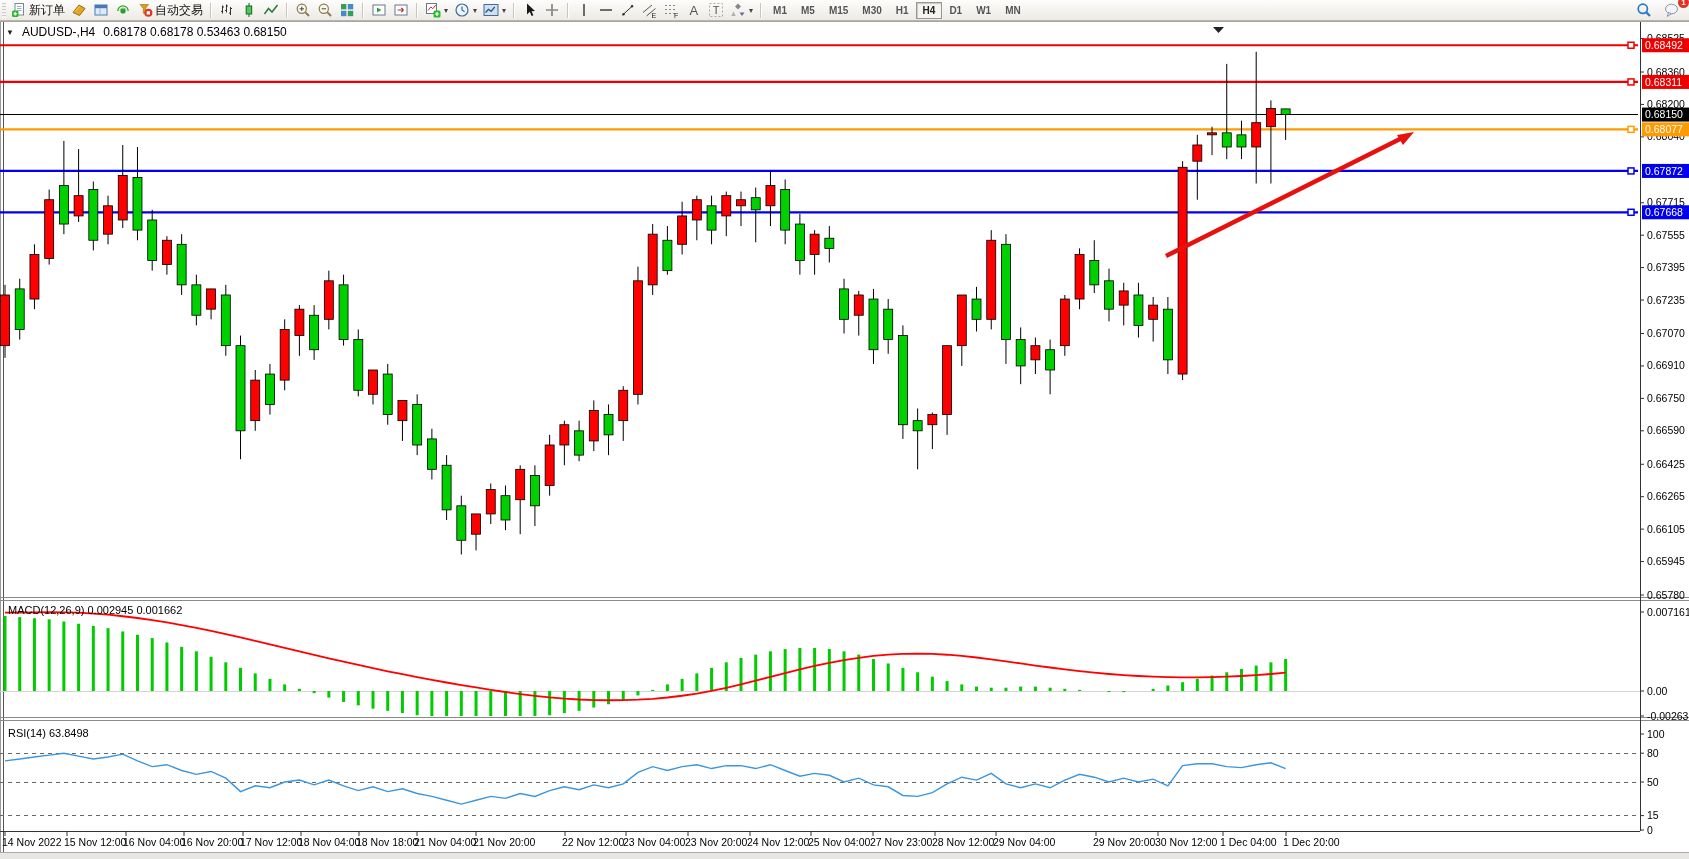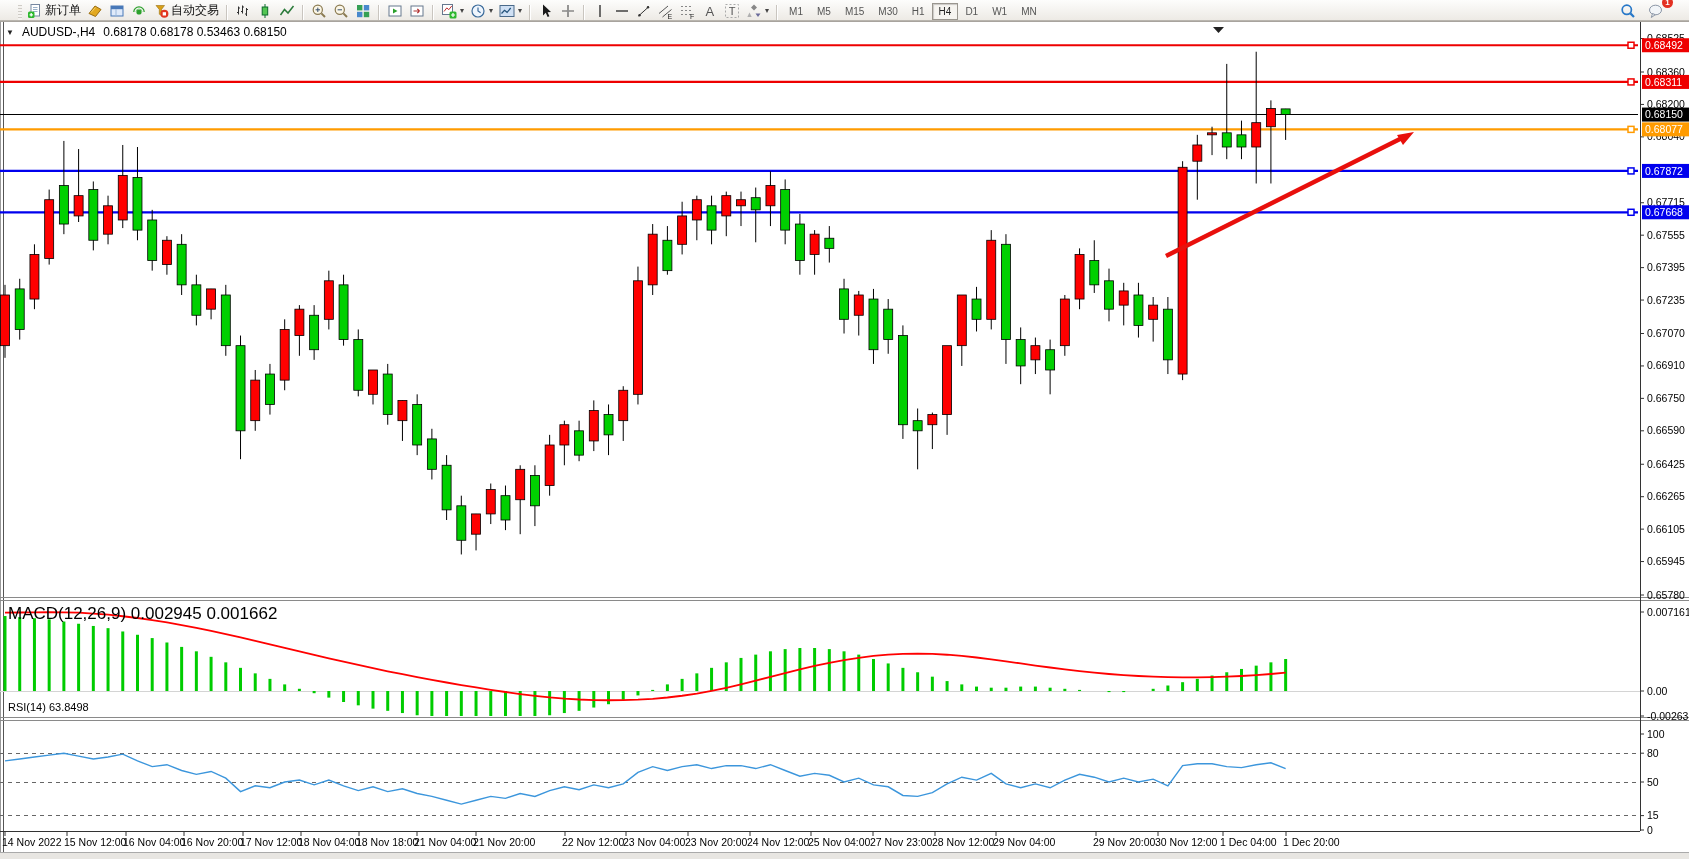--- a/index.html
+++ b/index.html
@@ -1,37 +1,37 @@
 <!DOCTYPE html>
 <html><head>
 <meta charset="utf-8">
 <style>
   html,body{margin:0;padding:0;background:#e8e6e2;overflow:hidden;}
   #app{position:relative;width:1689px;height:859px;background:#fff;font-family:"Liberation Sans",sans-serif;}
   
   #toolbar{position:absolute;left:0;top:0;width:1689px;height:21px;z-index:5;
     background:linear-gradient(#fdfdfc,#edeae5);border-bottom:1px solid #b9b5ae;
-    display:flex;align-items:flex-end;padding:0 16px;box-sizing:border-box;}
+    display:flex;align-items:center;padding:0 0;box-sizing:border-box;}
   .tbtn{height:19px;display:flex;align-items:center;gap:2px;padding:0 3px;cursor:default;}
   .tbtn svg{display:block;}
   .tlabel{font-size:12px;color:#111;white-space:nowrap;}
   .dd{font-size:8px;color:#444;margin-left:1px;}
   .sep{width:1px;height:15px;background:#c9c5bf;border-right:1px solid #fff;margin:0 4px;}
   .grip{width:4px;height:15px;margin:0 2px;background:repeating-linear-gradient(180deg,#cfccc6 0 1px,#f5f3f0 1px 3px);}
-  .tf{font-size:10px;font-weight:normal;color:#555;padding:2px 6px;border:1px solid transparent;}
+  .tf{font-size:10px;font-weight:bold;color:#555;padding:2px 6px;border:1px solid transparent;}
   .tf.active{background:#f6f4f0;border:1px solid #9a968f;box-shadow:inset 1px 1px 1px rgba(0,0,0,.18);color:#222;}
   #tb-right{margin-left:auto;display:flex;align-items:center;gap:6px;padding-right:6px;}
   .badge{position:absolute;top:-4px;right:-6px;background:#e33022;color:#fff;font-size:8px;
     border-radius:7px;min-width:11px;height:11px;line-height:11px;text-align:center;font-weight:bold;}
   
   #chart-svg{position:absolute;left:0;top:0;z-index:1;}
   #title-row{position:absolute;left:6px;top:25px;z-index:3;font-size:12px;color:#000;display:flex;gap:8px;align-items:center;}
   #title-arrow{font-size:8px;color:#222;}
-  #macd-label{position:absolute;left:8px;top:604px;z-index:3;font-size:17px;color:#000;}
-  #rsi-label{position:absolute;left:8px;top:701px;z-index:3;font-size:11px;color:#000;}
+  #macd-label{position:absolute;left:8px;top:604px;z-index:3;font-size:11px;color:#000;}
+  #rsi-label{position:absolute;left:8px;top:727px;z-index:3;font-size:11px;color:#000;}
 </style>
 </head>
 <body>
 
 <div id="app">
   <div id="toolbar">
       <span class="grip"></span>
       <span class="tbtn">
         <span>
           <svg width="16" height="16" viewBox="0 0 16 16">

